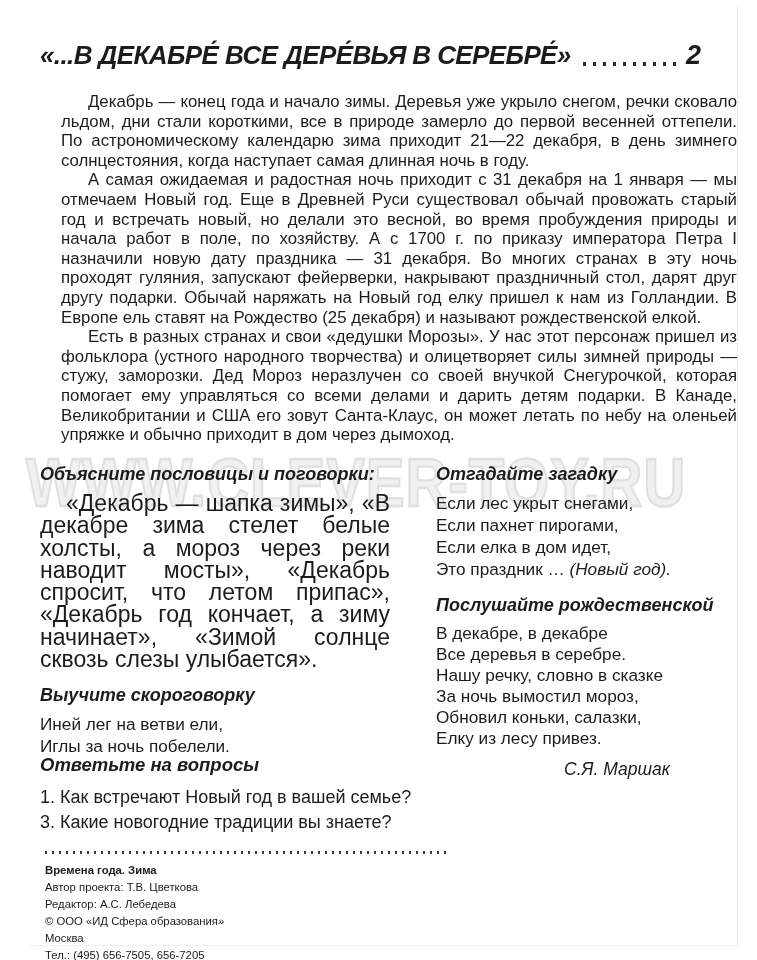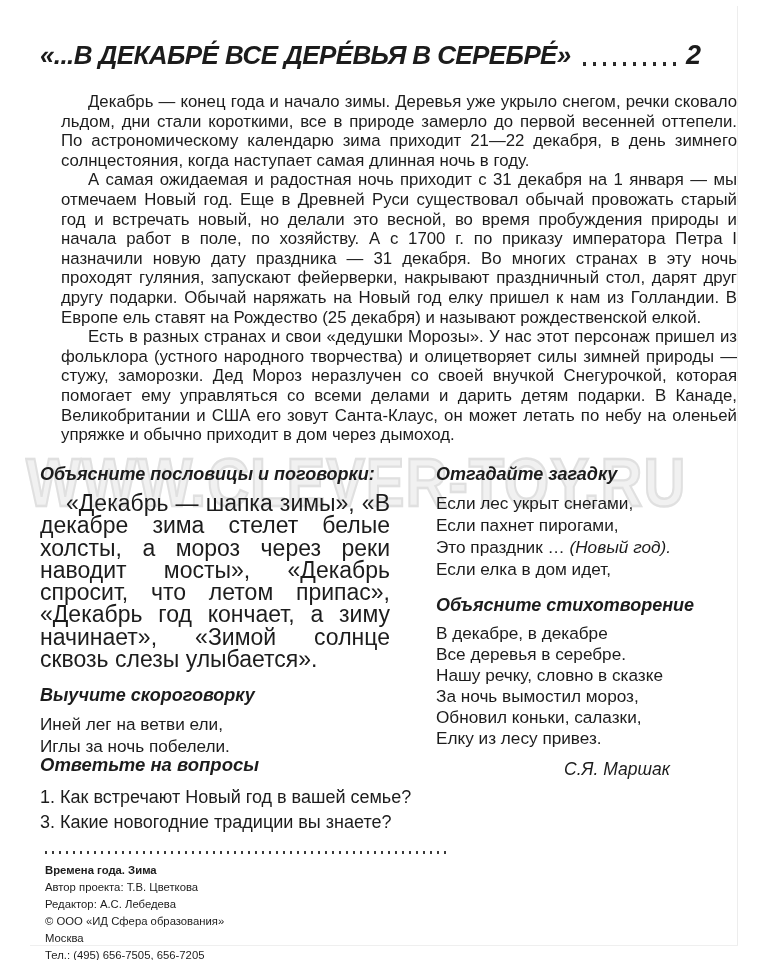--- a/index.html
+++ b/index.html
@@ -154,24 +154,24 @@
         <p class="proverbs">«Декабрь — шапка зимы», «В декабре зима стелет белые холсты, а мороз через реки наводит мосты», «Декабрь спросит, что летом припас», «Декабрь год кончает, а зиму начинает», «Зимой солнце сквозь слезы улыбается».</p>
         <h3 class="subhead mt">Выучите скороговорку</h3>
         <div class="twister-line">Иней лег на ветви ели,</div>
         <div class="twister-line">Иглы за ночь побелели.</div>
       </div>
 
       <div class="col-right">
         <h3 class="subhead">Отгадайте загадку</h3>
         <div class="riddle-line">Если лес укрыт снегами,</div>
         <div class="riddle-line">Если пахнет пирогами,</div>
+        <div class="riddle-line">Если елка в дом идет,</div>
         <div class="riddle-line"><span>Это праздник … </span><span class="answer-italic">(Новый год).</span></div>
-        <div class="riddle-line">Если елка в дом идет,</div>
-
-        <h3 class="subhead mt">Объясните стихотворение</h3>
+
+        <h3 class="subhead mt">Послушайте рождественской</h3>
         <div class="poem-line">В декабре, в декабре</div>
         <div class="poem-line">Все деревья в серебре.</div>
         <div class="poem-line">Нашу речку, словно в сказке</div>
         <div class="poem-line">За ночь вымостил мороз,</div>
         <div class="poem-line">Обновил коньки, салазки,</div>
         <div class="poem-line">Елку из лесу привез.</div>
         <div class="poem-author">С.Я. Маршак</div>
       </div>
 
     </div>

